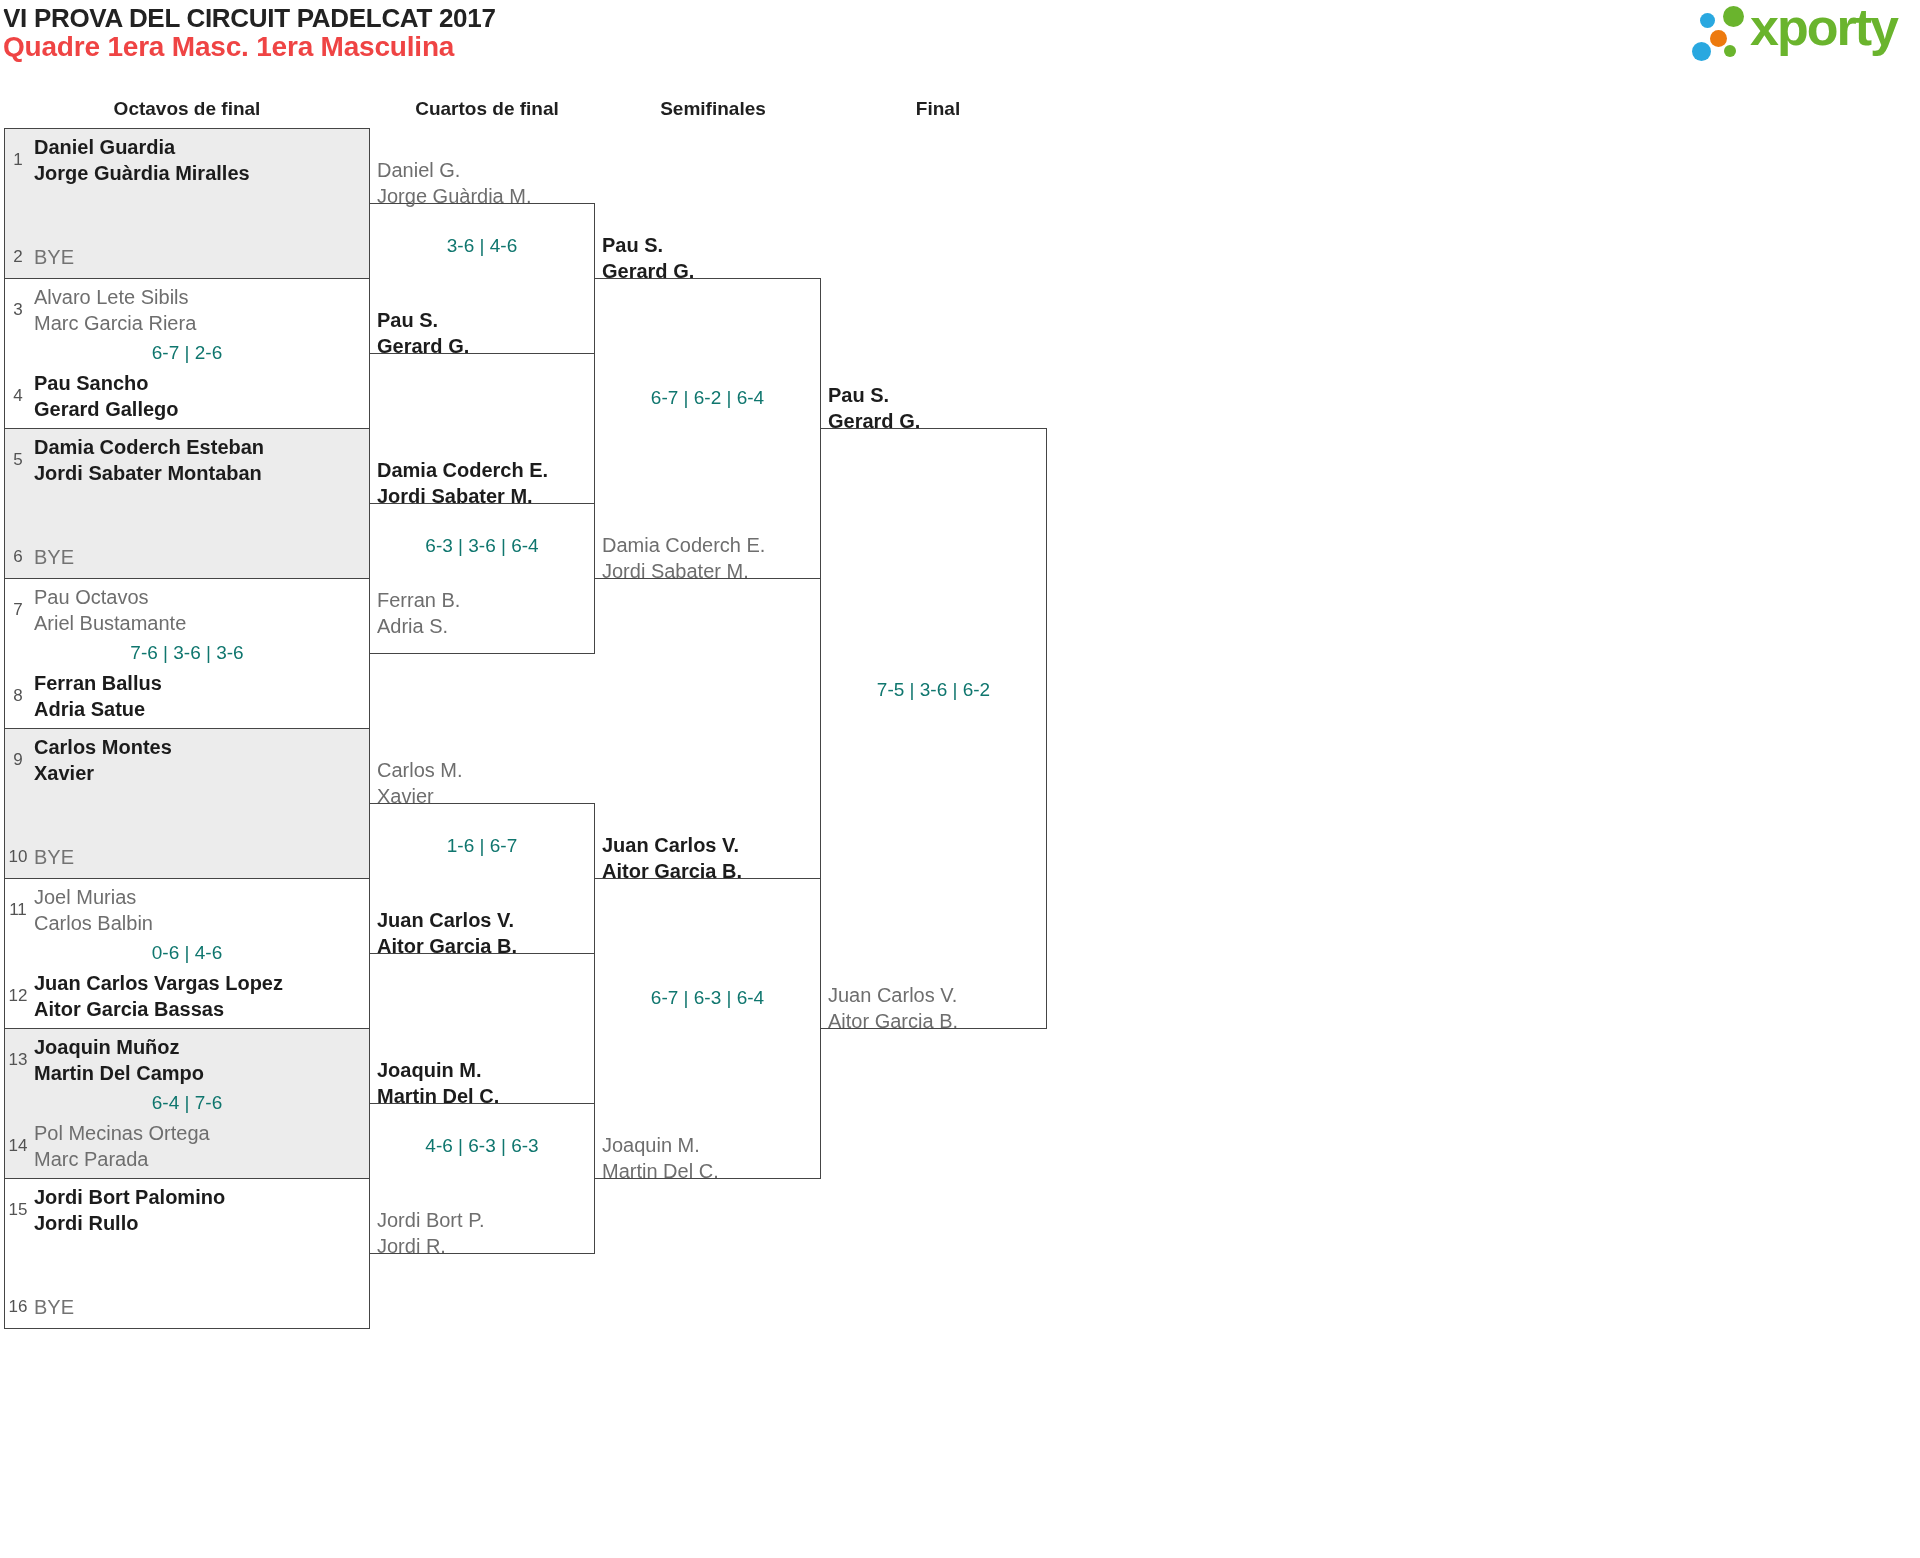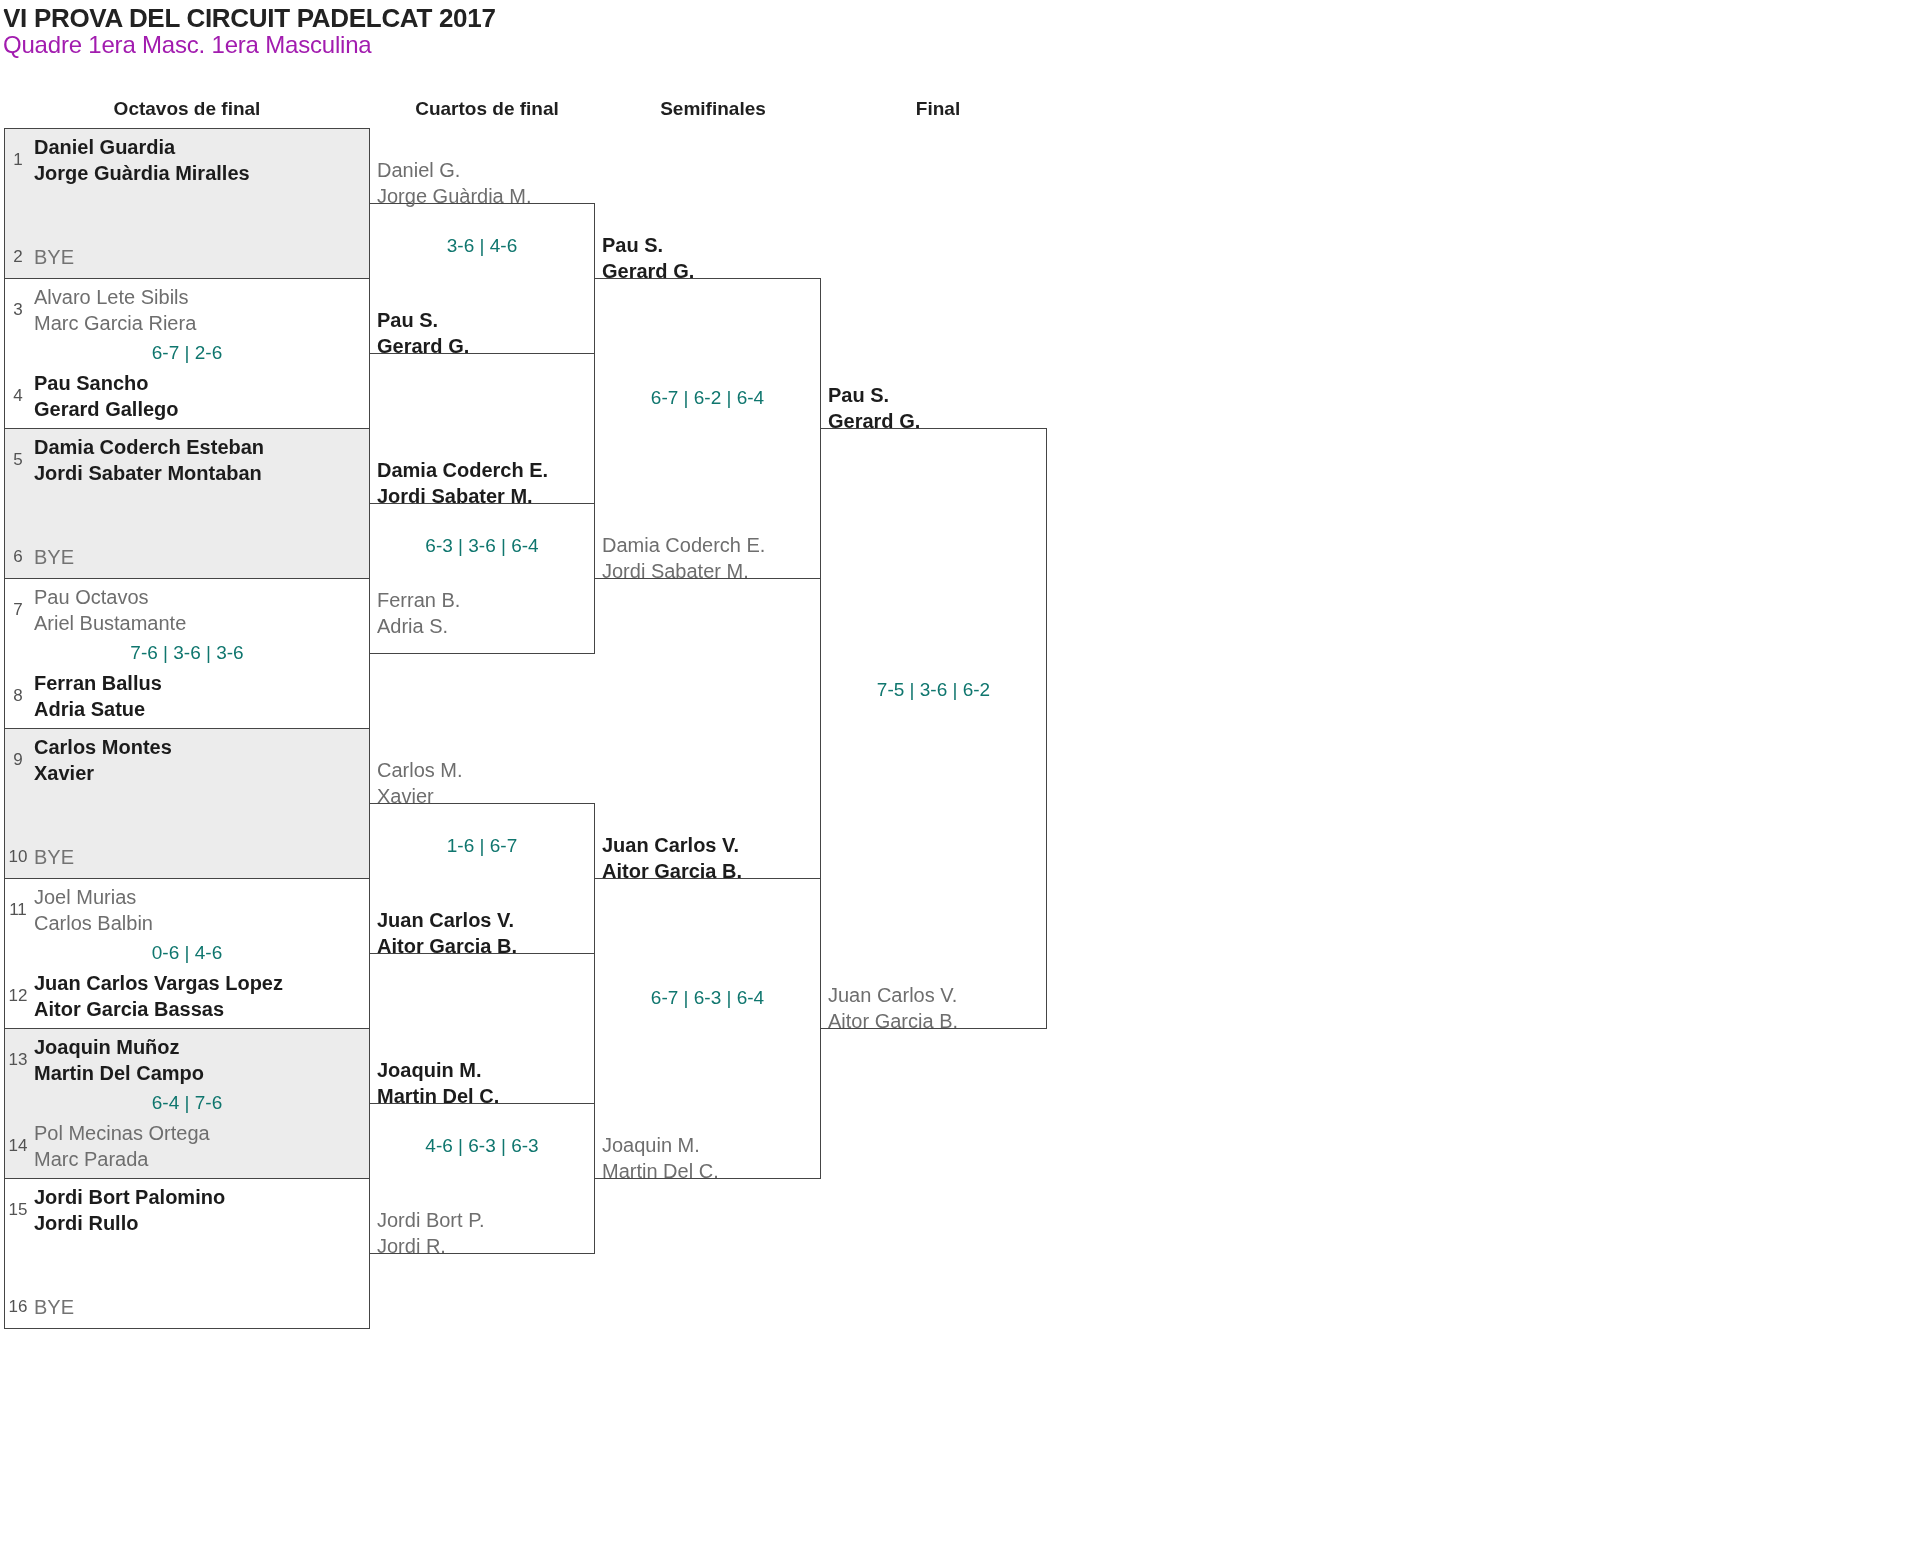--- a/index.html
+++ b/index.html
@@ -1,21 +1,21 @@
 <!DOCTYPE html>
 <html><head>
 <meta charset="utf-8">
 <style>
   html,body{margin:0;padding:0;background:#fff;}
   .page{
     position:relative;width:1920px;height:1558px;background:#fff;overflow:hidden;
     font-family:"Liberation Sans","DejaVu Sans",sans-serif;color:#1f1f1f;border-radius:22px;
   }
   .title{position:absolute;left:3px;top:3px;font-size:26px;font-weight:800;letter-spacing:-0.3px;color:#222;}
-  .subtitle{position:absolute;left:3px;top:31px;font-size:24px;font-weight:400;letter-spacing:-0.2px;color:#a21caf;}
+  .subtitle{position:absolute;left:3px;top:31px;font-size:28px;font-weight:700;letter-spacing:-0.2px;color:#ef4444;}
 
   
   .logo{position:absolute;left:1690px;top:4px;width:228px;height:66px;}
   .dot{position:absolute;border-radius:50%;}
   .dot.b1{left:10px;top:9px;width:15px;height:15px;background:#29a8e0;}
   .dot.g1{left:33px;top:2px;width:21px;height:21px;background:#6ab42d;}
   .dot.o1{left:20px;top:26px;width:17px;height:17px;background:#ed7a0e;}
   .dot.b2{left:2px;top:38px;width:19px;height:19px;background:#29a8e0;}
   .dot.g2{left:34px;top:41px;width:12px;height:12px;background:#6ab42d;}
   .logo-text{position:absolute;left:60px;top:-7px;font-size:52px;font-weight:800;letter-spacing:-2px;color:#6ab42d;}
@@ -35,20 +35,28 @@
   .score{position:absolute;text-align:center;font-size:19px;line-height:26px;color:#0f766e;white-space:nowrap;}
 </style>
 </head>
 <body>
 
 <div class="page">
 
   <div class="title">VI PROVA DEL CIRCUIT PADELCAT 2017</div>
   <div class="subtitle">Quadre 1era Masc. 1era Masculina</div>
 
+  <div class="logo">
+    <span class="dot b1"></span>
+    <span class="dot g1"></span>
+    <span class="dot o1"></span>
+    <span class="dot b2"></span>
+    <span class="dot g2"></span>
+    <span class="logo-text">xporty</span>
+  </div>
 
   <div class="rh" style="left:187px">Octavos de final</div>
   <div class="rh" style="left:487px">Cuartos de final</div>
   <div class="rh" style="left:713px">Semifinales</div>
   <div class="rh" style="left:938px">Final</div>
 
   <div class="box g" style="left:4px;top:128px;width:366px;height:151px"></div>
   <div class="box" style="left:4px;top:278px;width:366px;height:151px"></div>
   <div class="box g" style="left:4px;top:428px;width:366px;height:151px"></div>
   <div class="box" style="left:4px;top:578px;width:366px;height:151px"></div>

